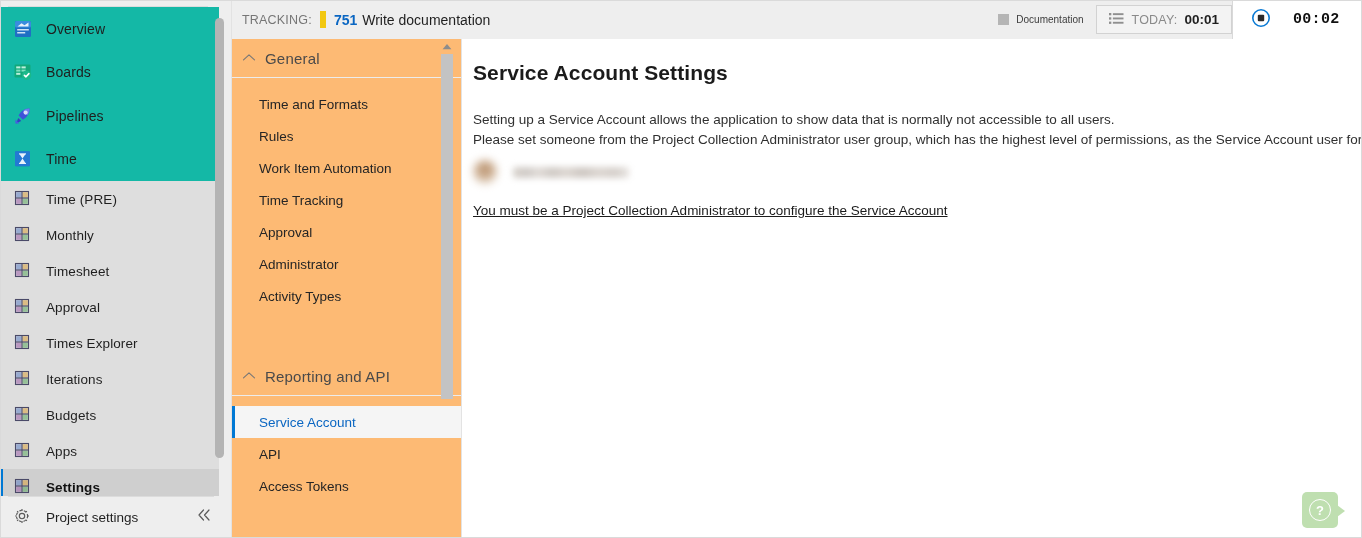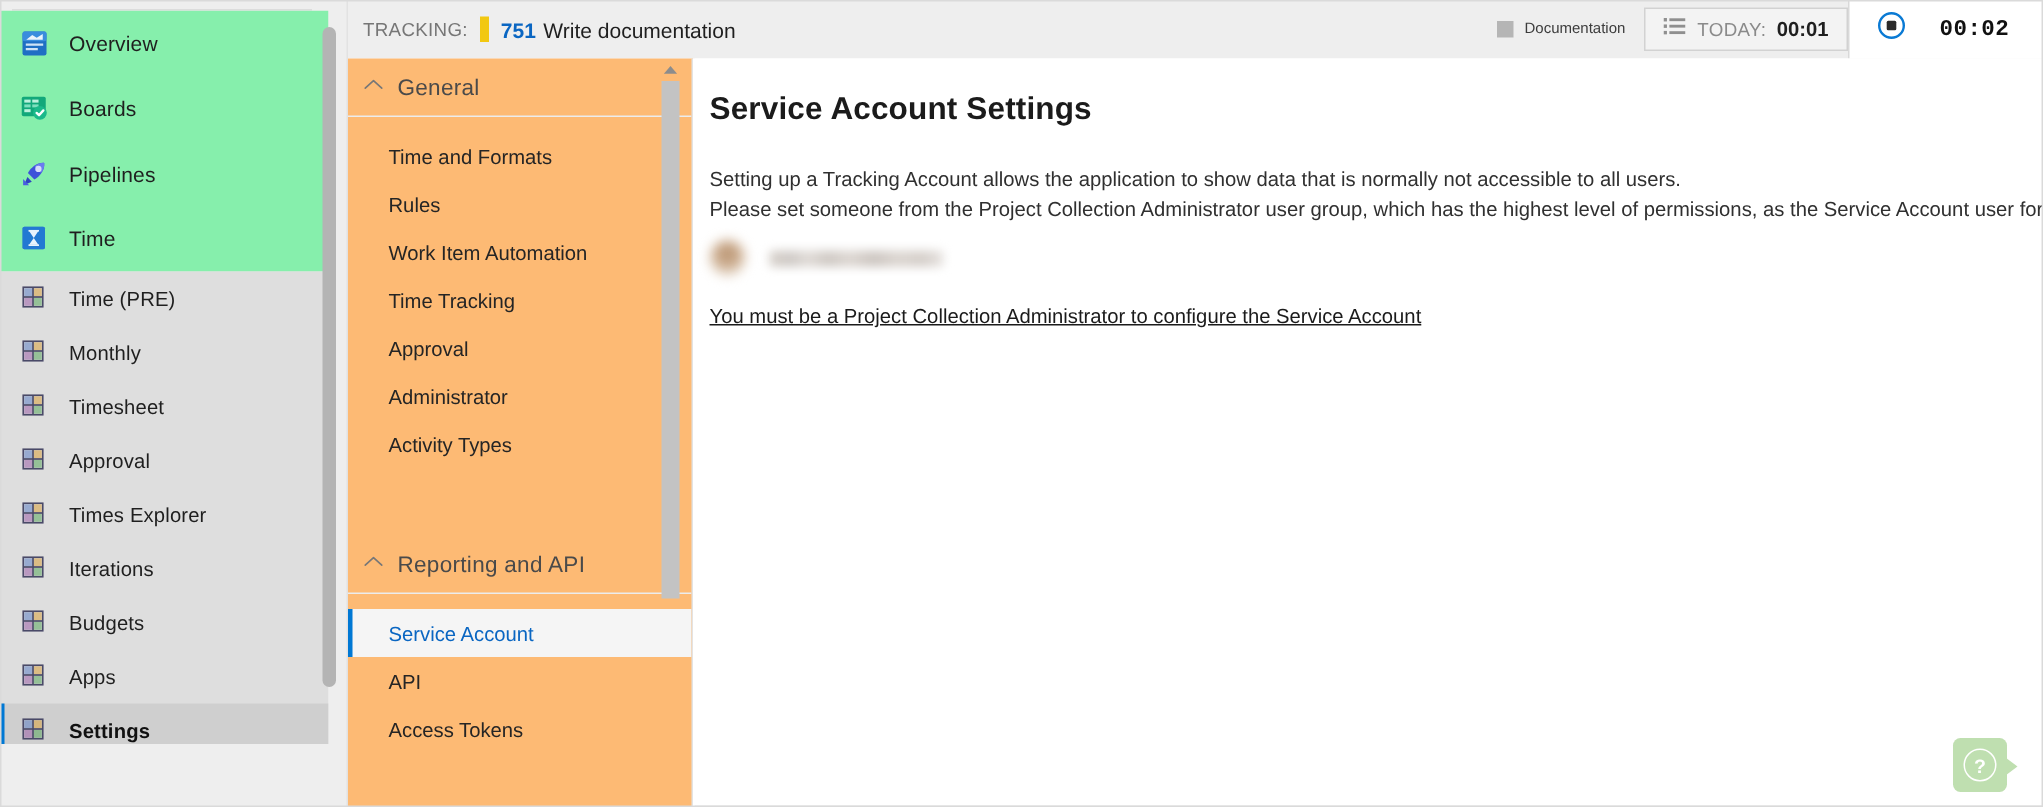--- a/index.html
+++ b/index.html
@@ -30,21 +30,21 @@
   }
   .sb-topline {
     position: absolute; left: 8px; top: 6px; right: 24px;
     height: 1px; background: #dcdcdc;
   }
   .sb-scrollarea {
     position: absolute; left: 0; top: 7px;
     width: 219px; height: 489px;
     overflow: hidden;
   }
-  .sb-group-light { background: #86efac; }
+  .sb-group-light { background: #14b8a6; }
   .sb-group-dark  { background: #dedede; }
 
   .sb-item {
     display: flex; align-items: center;
     height: 43.5px;
     padding-left: 12px;
     position: relative;
     cursor: pointer;
   }
   .sb-item.grid-item { height: 36px; }
@@ -525,20 +525,41 @@
           </span>
           <span class="sb-label">Settings</span>
         </div>
       </div>
     </div>
 
     <div class="sb-scrollbar">
       <div class="thumb"></div>
     </div>
 
+    <div class="sb-bottom">
+      <div class="divline"></div>
+      <div class="row">
+        <span class="ic">
+          <svg width="20" height="20" viewBox="0 0 20 20">
+            <g fill="none" stroke="#5a5a5a" stroke-width="1.15">
+              <circle cx="10" cy="10" r="2.7"></circle>
+              <path d="M10 3.1 L10 4.9 M10 15.1 L10 16.9 M3.1 10 L4.9 10 M15.1 10 L16.9 10
+                       M5.1 5.1 L6.4 6.4 M13.6 13.6 L14.9 14.9 M14.9 5.1 L13.6 6.4 M6.4 13.6 L5.1 14.9"></path>
+              <circle cx="10" cy="10" r="5.6" stroke-dasharray="2.4 2.2"></circle>
+            </g>
+          </svg>
+        </span>
+        <span class="sb-label">Project settings</span>
+      </div>
+      <div class="collapse-btn">
+        <svg width="17" height="14" viewBox="0 0 17 14">
+          <path d="M8.5 2 L4 7 L8.5 12 M14 2 L9.5 7 L14 12" fill="none" stroke="#5a5a5a" stroke-width="1.2" stroke-linecap="round" stroke-linejoin="round"></path>
+        </svg>
+      </div>
+    </div>
 
     <div class="sb-right-edge"></div>
   </div>
 
   <div id="rightpane">
 
     <div id="topbar">
       <span class="tracking-label">TRACKING:</span>
       <span class="tracking-color"></span>
       <span class="tracking-id">751</span>
@@ -644,21 +665,21 @@
           </svg>
         </div>
         <div class="thumb"></div>
       </div>
     </div>
 
     <div id="content">
       <h1 class="page-title">Service Account Settings</h1>
 
       <div class="desc">
-        <div>Setting up a Tracking Account allows the application to show data that is normally not accessible to all users.</div>
+        <div>Setting up a Service Account allows the application to show data that is normally not accessible to all users.</div>
         <div>Please set someone from the Project Collection Administrator user group, which has the highest level of permissions, as the Service Account user for your team.</div>
       </div>
 
       <div class="user-row">
         <span class="avatar-blur"></span>
         <span class="name-blur"></span>
       </div>
 
       <span class="perm-link">You must be a Project Collection Administrator to configure the Service Account</span>
 

